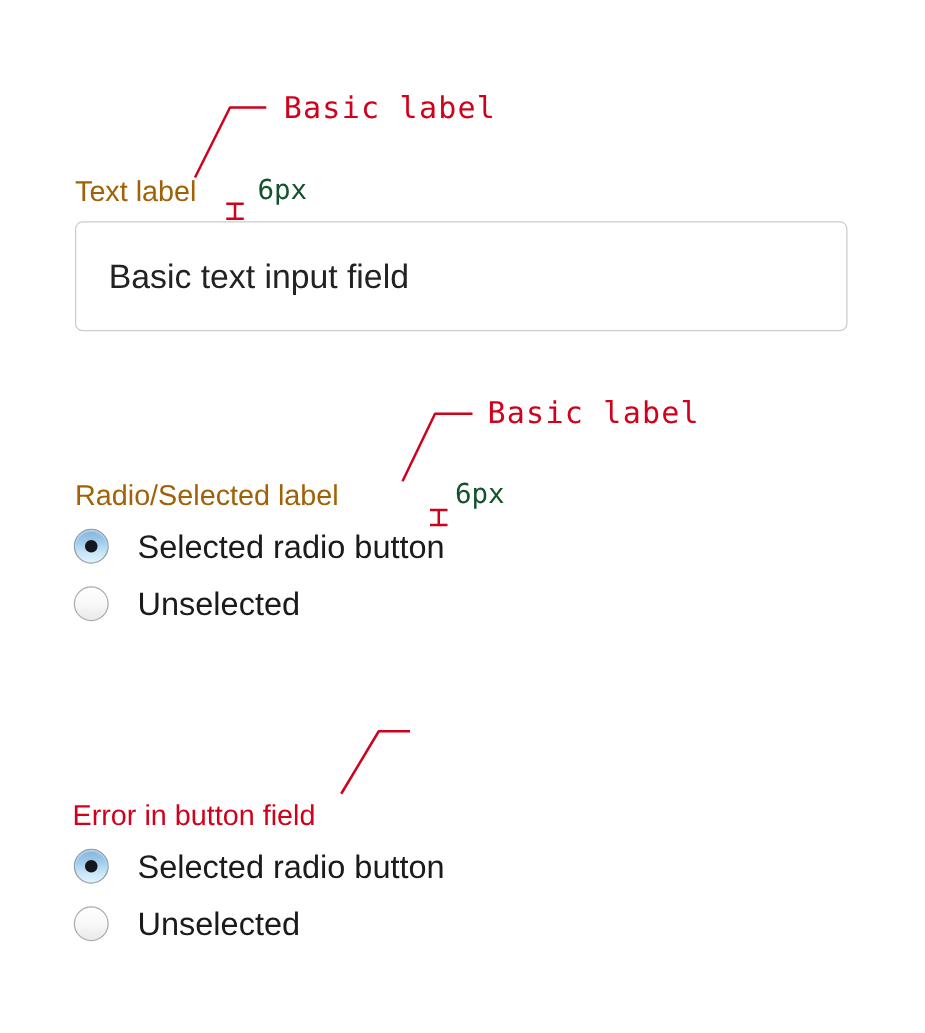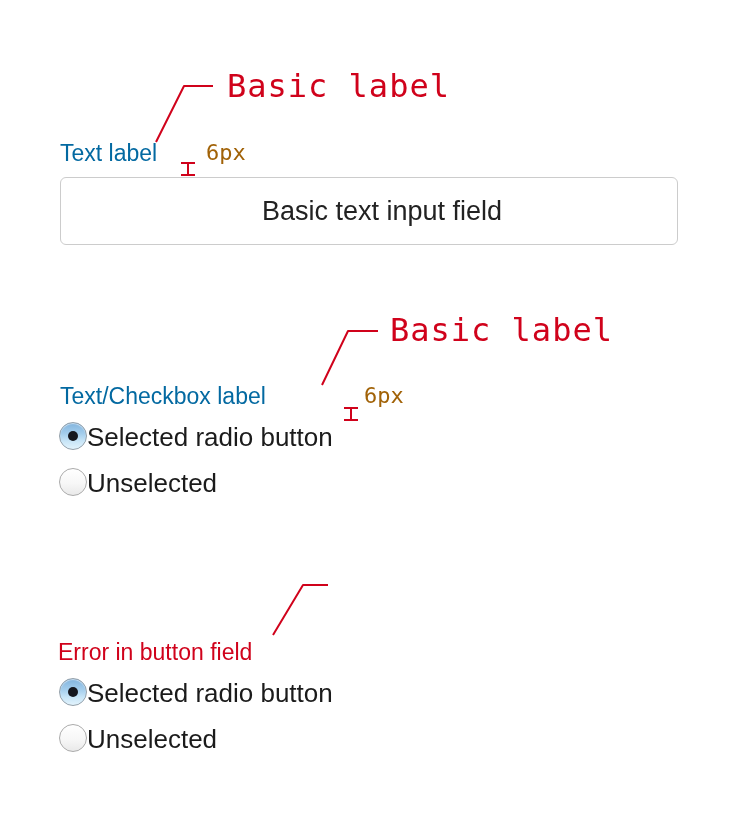--- a/index.html
+++ b/index.html
@@ -13,61 +13,62 @@
   }
   .overlay{
     position:absolute;
     left:0;top:0;
     width:740px;height:826px;
     pointer-events:none;
   }
   .annotation{
     position:absolute;
     font-family:"DejaVu Sans Mono", monospace;
-    font-size:32px;
+    font-size:24px;
     line-height:30px;
     letter-spacing:1px;
     color:#D0021B;
     white-space:pre;
   }
   .spacing-note{
     position:absolute;
     font-family:"DejaVu Sans Mono", monospace;
     font-size:22px;
     line-height:24px;
-    color:#a16207;
+    color:#14532d;
   }
   .field-label{
     position:absolute;
     font-size:23px;
     line-height:28px;
-    color:#0369a1;
+    color:#a16207;
   }
   .field-label.error{
     color:#D0021B;
   }
   .text-input{
     position:absolute;
     box-sizing:border-box;
     width:618px;
-    height:68px;
+    height:88px;
     border:1.5px solid #cccccc;
     border-radius:6px;
     background:#ffffff;
     padding:0 0 0 26px;
     font-family:"Liberation Sans", sans-serif;
     font-size:27px;
     color:#222222;
     outline:none;
-    text-align:center;
   }
   .radio-row{
     position:absolute;
     display:flex;
+    align-items:center;
     height:30px;
+    gap:23px;
   }
   .radio{
     width:28px;height:28px;
     box-sizing:border-box;
     border-radius:50%;
     position:relative;
     flex:none;
     cursor:pointer;
   }
   .radio.selected{
@@ -113,21 +114,21 @@
   <div class="annotation" style="left:227px;top:71px">Basic label</div>
 
   <div class="field-label" style="left:60px;top:139px">Text label</div>
 
   <div class="spacing-note" style="left:206px;top:141px">6px</div>
 
   <input class="text-input" style="left: 60px; top: 177px;" readonly="" value="Basic text input field">
 
   <div class="annotation" style="left:390px;top:315px">Basic label</div>
 
-  <div class="field-label" style="left:60px;top:382px">Text/Checkbox label</div>
+  <div class="field-label" style="left:60px;top:382px">Radio/Selected label</div>
 
   <div class="spacing-note" style="left:364px;top:384px">6px</div>
 
   <div class="radio-row" style="left:59px;top:422px">
     <span class="radio selected"></span>
     <span class="radio-label">Selected radio button</span>
   </div>
 
   <div class="radio-row" style="left:59px;top:468px">
     <span class="radio unselected"></span>

